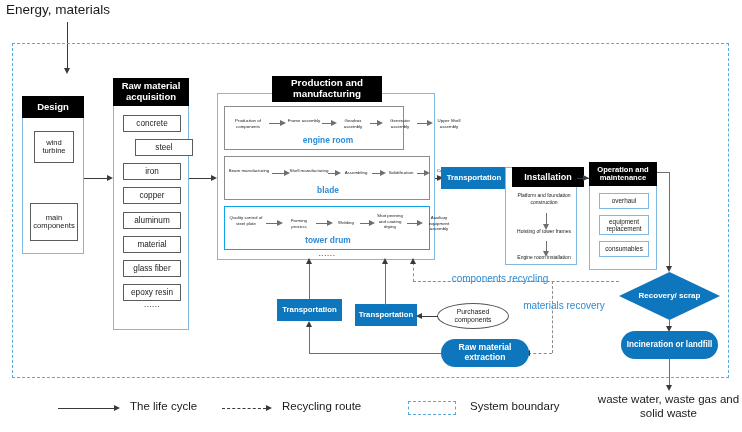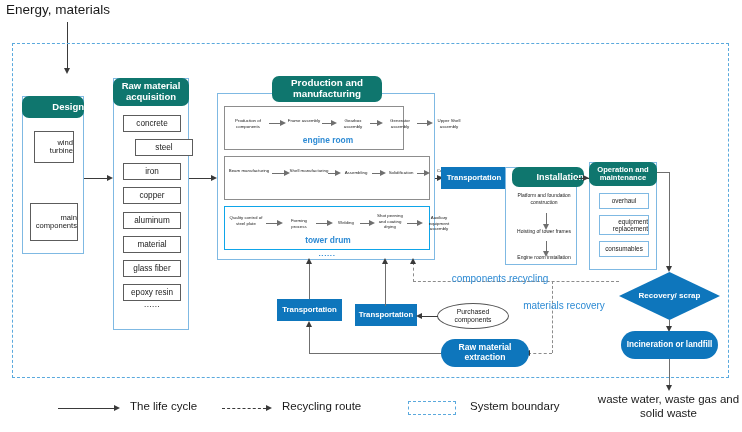--- a/index.html
+++ b/index.html
@@ -8,28 +8,28 @@
   .abs{position:absolute;box-sizing:border-box;}
 
   
   .boundary{
     left:12px;top:43px;width:717px;height:335px;
     border:1.6px dashed #5aa9dd;
   }
 
   
   .hdr{
-    background:#0f766e;color:#ffffff;font-weight:bold;
-    display:flex;align-items:center;justify-content:flex-end;
-    text-align:center;line-height:1.12;border-radius:7px;
+    background:#000000;color:#ffffff;font-weight:bold;
+    display:flex;align-items:center;justify-content:center;
+    text-align:center;line-height:1.12;
   }
   .shell{ border:1.3px solid #7fb9e3; background:#ffffff; }
   .wbox{
     border:1px solid #5c5c5c;background:#ffffff;color:#1a1a1a;
-    display:flex;align-items:center;justify-content:center;text-align:right;line-height:1.12;
+    display:flex;align-items:center;justify-content:center;text-align:center;line-height:1.12;
   }
   .bluebox{
     background:#0e76bc;color:#fff;font-weight:bold;
     display:flex;align-items:center;justify-content:center;text-align:center;line-height:1.15;
   }
   .capt{color:#2e8bd4;font-weight:bold;text-align:center;}
 
   
   .ln-h{background:#6f6f6f;height:1.2px;}
   .ln-v{background:#6f6f6f;width:1.2px;}
@@ -139,20 +139,21 @@
       <div class="abs tiny" style="left:64px;top:11px;width:40px;text-align:center;line-height:1.25;"><span>Shell manufacturing</span></div>
       <div class="abs ln-h" style="left:103px;top:15.5px;width:8px;"></div>
       <div class="abs ar ar-r g" style="left:110px;top:12.5px;"></div>
       <div class="abs tiny" style="left:115px;top:13px;width:32px;text-align:center;line-height:1.25;"><span>Assembling</span></div>
       <div class="abs ln-h" style="left:147px;top:15.5px;width:9px;"></div>
       <div class="abs ar ar-r g" style="left:155px;top:12.5px;"></div>
       <div class="abs tiny" style="left:160px;top:13px;width:32px;text-align:center;line-height:1.25;"><span>Solidification</span></div>
       <div class="abs ln-h" style="left:192px;top:15.5px;width:8px;"></div>
       <div class="abs ar ar-r g" style="left:199px;top:12.5px;"></div>
       <div class="abs tiny" style="left:204px;top:11px;width:36px;text-align:center;line-height:1.25;"><span>Correction polishing</span></div>
+      <div class="abs capt" style="left:0px;top:28px;width:206px;font-size:8.4px;"><span>blade</span></div>
     </div>
 
     <div class="abs" style="left:6px;top:112px;width:206px;height:44px;border:1px solid #0ea5e9;background:#fff;">
       <div class="abs tiny" style="left:2px;top:8px;width:38px;text-align:center;line-height:1.25;"><span>Quality control of steel plate</span></div>
       <div class="abs ln-h" style="left:41px;top:15.5px;width:12px;"></div>
       <div class="abs ar ar-r g" style="left:52px;top:12.5px;"></div>
       <div class="abs tiny" style="left:58px;top:11px;width:32px;text-align:center;line-height:1.25;"><span>Forming process</span></div>
       <div class="abs ln-h" style="left:91px;top:15.5px;width:12px;"></div>
       <div class="abs ar ar-r g" style="left:102px;top:12.5px;"></div>
       <div class="abs tiny" style="left:107px;top:13px;width:28px;text-align:center;line-height:1.25;"><span>Welding</span></div>

